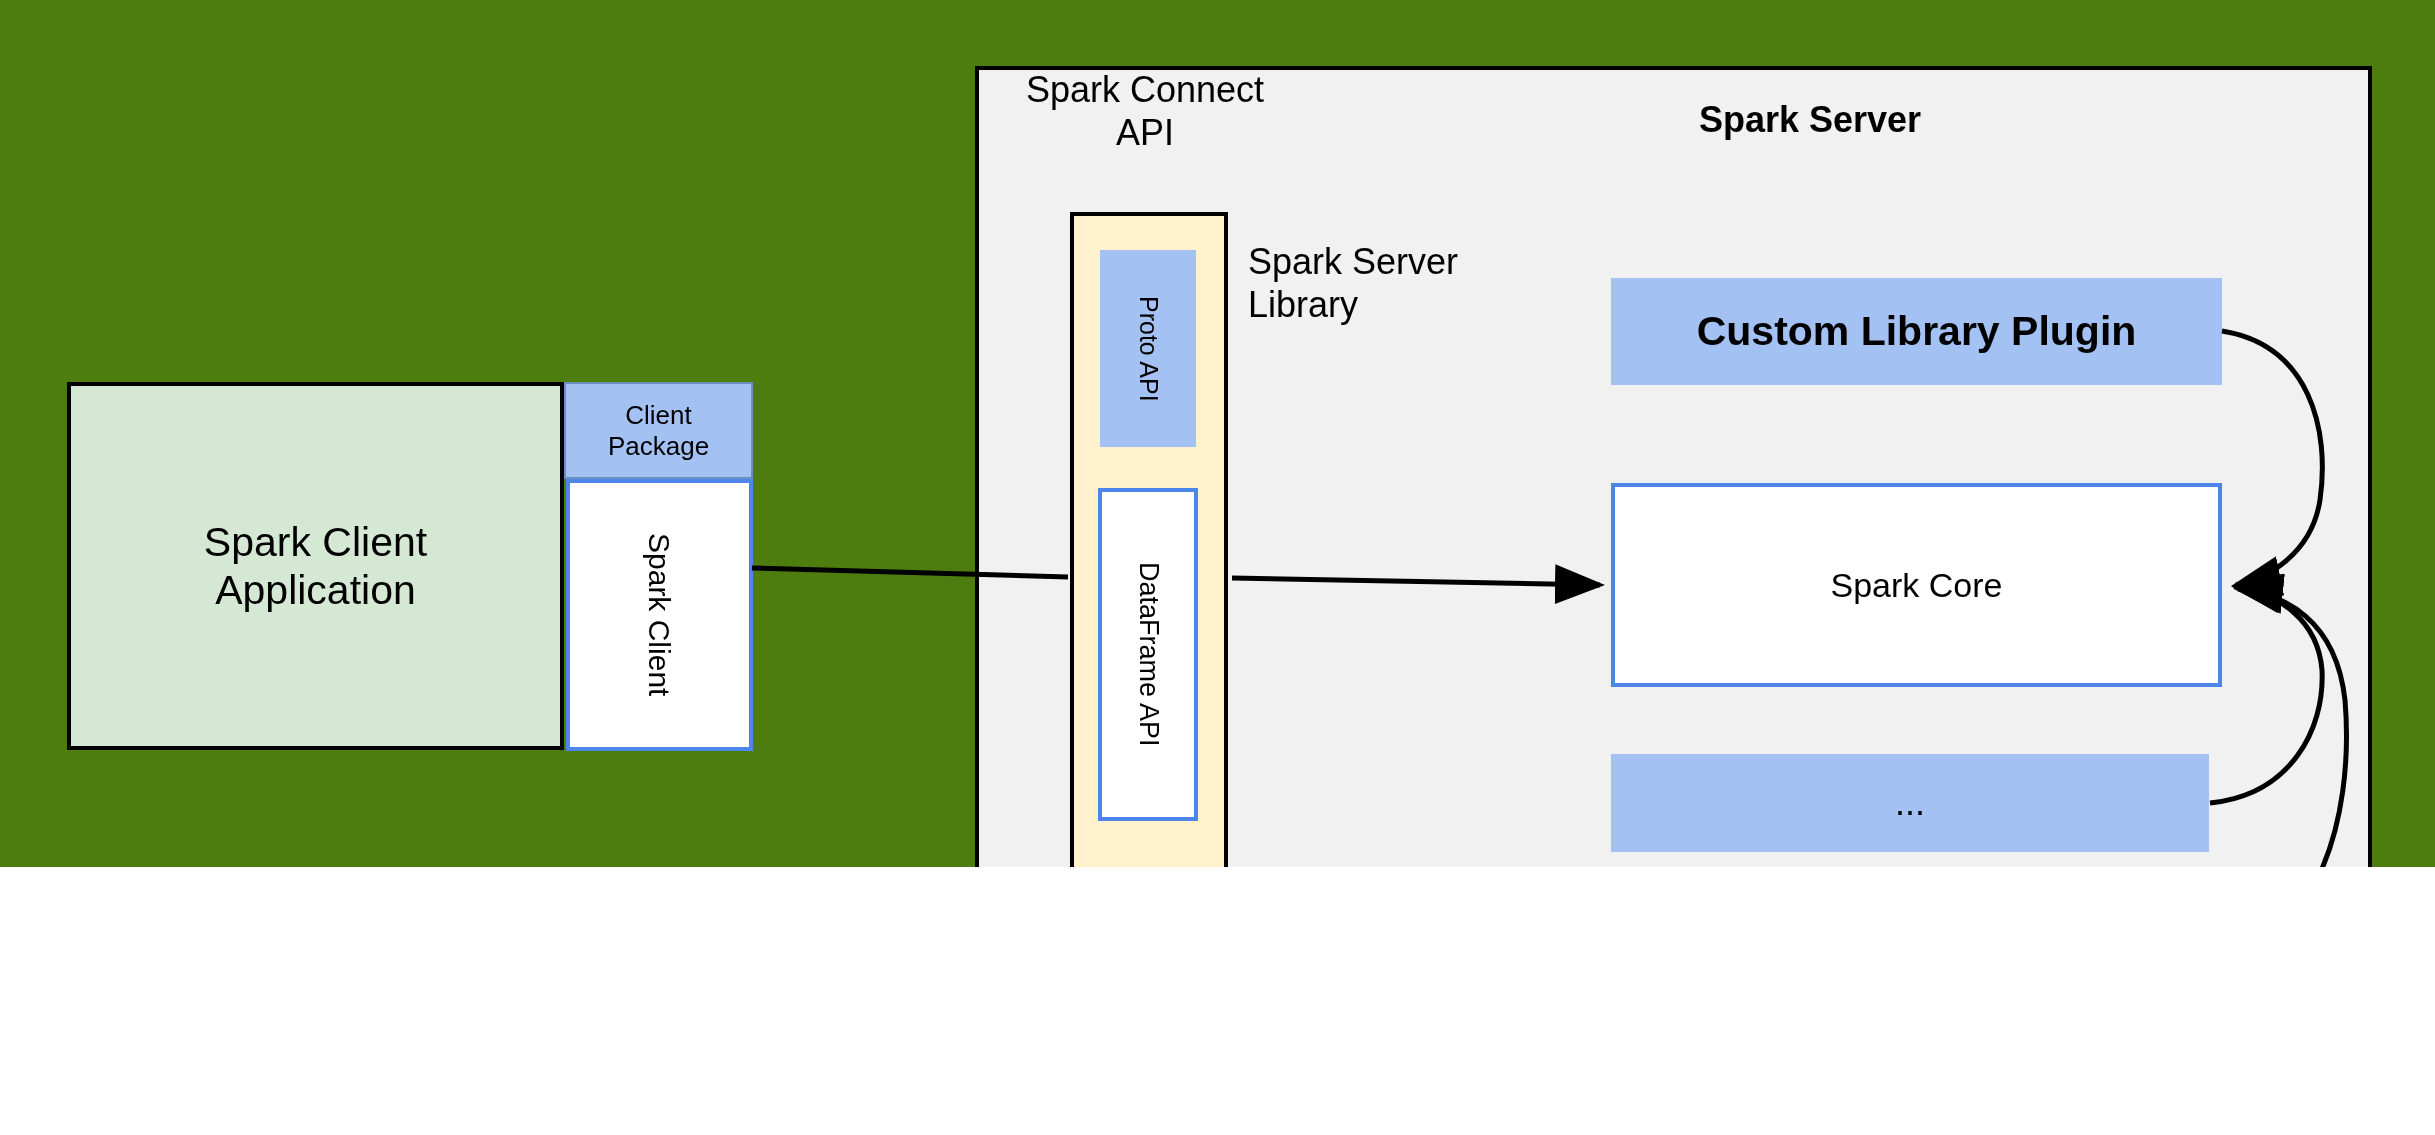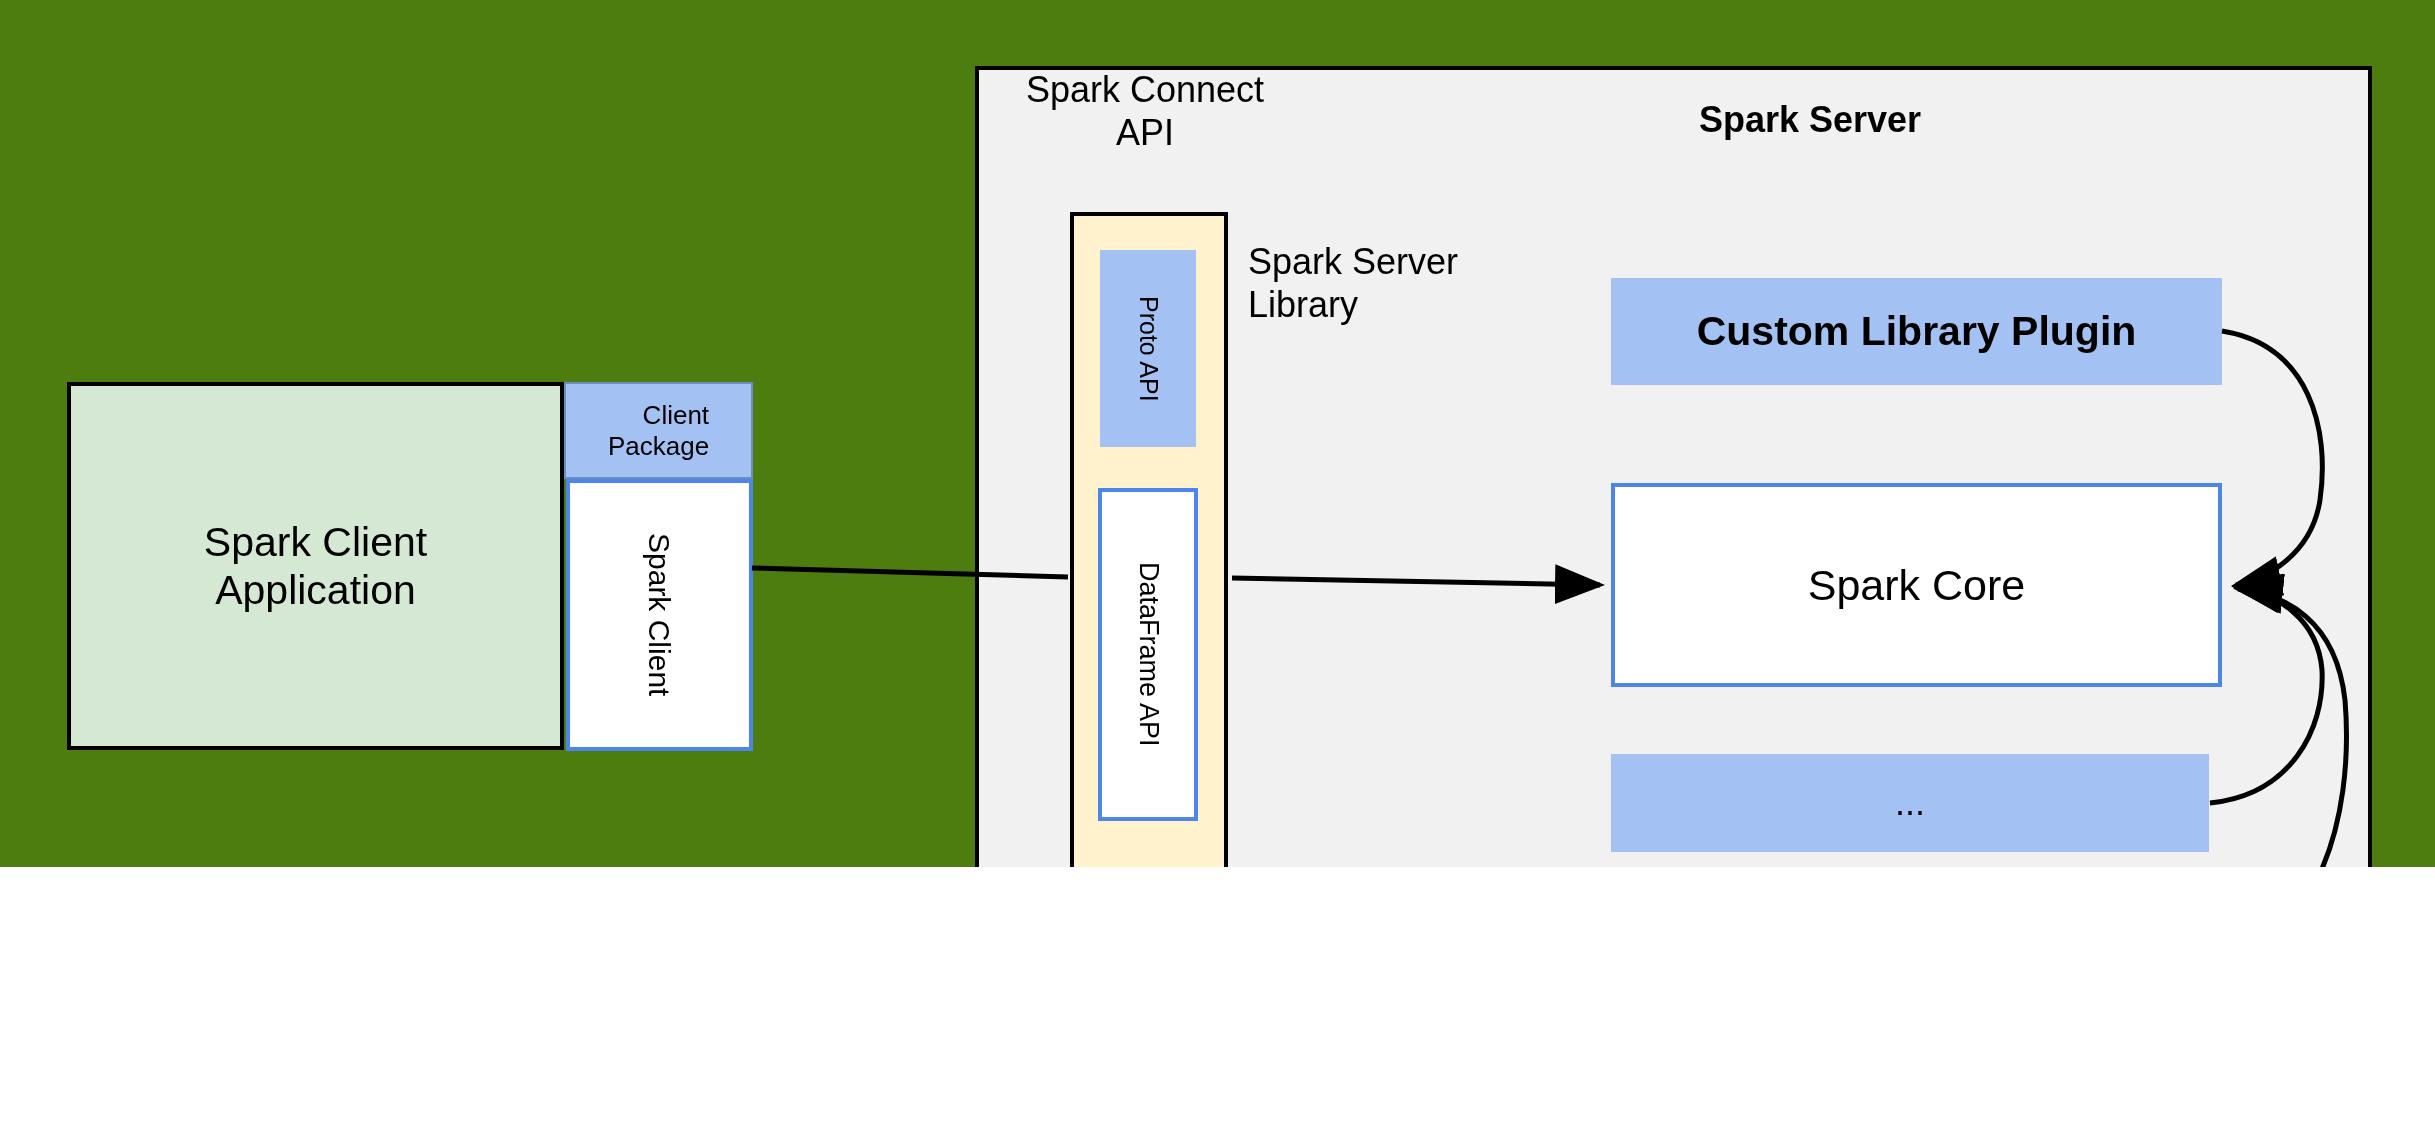--- a/index.html
+++ b/index.html
@@ -135,21 +135,21 @@
     font-size: 41px;
     font-weight: bold;
   }
   #spark-core-box {
     left: 1611px;
     top: 483px;
     width: 611px;
     height: 204px;
     background: #ffffff;
     border: 4px solid #4d86e8;
-    font-size: 43px;
+    font-size: 34px;
   }
   #ellipsis-box-1 {
     left: 1611px;
     top: 754px;
     width: 598px;
     height: 98px;
     background: #a3c2f3;
     font-size: 36px;
   }
   #ellipsis-box-2 {
@@ -210,21 +210,21 @@
   <div class="box" id="ellipsis-box-2">
     <span>...</span>
   </div>
 
   <div class="box" id="client-app-box">
     <span style="white-space: pre-line;">Spark Client
 Application</span>
   </div>
 
   <div class="box" id="client-package-box">
-    <span style="white-space: pre-line; text-align: right;">Client
+    <span style="white-space: pre-line;">Client
 Package</span>
   </div>
 
   <div class="box" id="spark-client-box">
     <span class="vert-text">Spark Client</span>
   </div>
 
   <svg id="connectors" viewBox="0 0 2435 1135" xmlns="http://www.w3.org/2000/svg">
     <defs>
       <marker id="arrowhead" markerWidth="10" markerHeight="8" refX="9" refY="4" orient="auto" markerUnits="strokeWidth">

